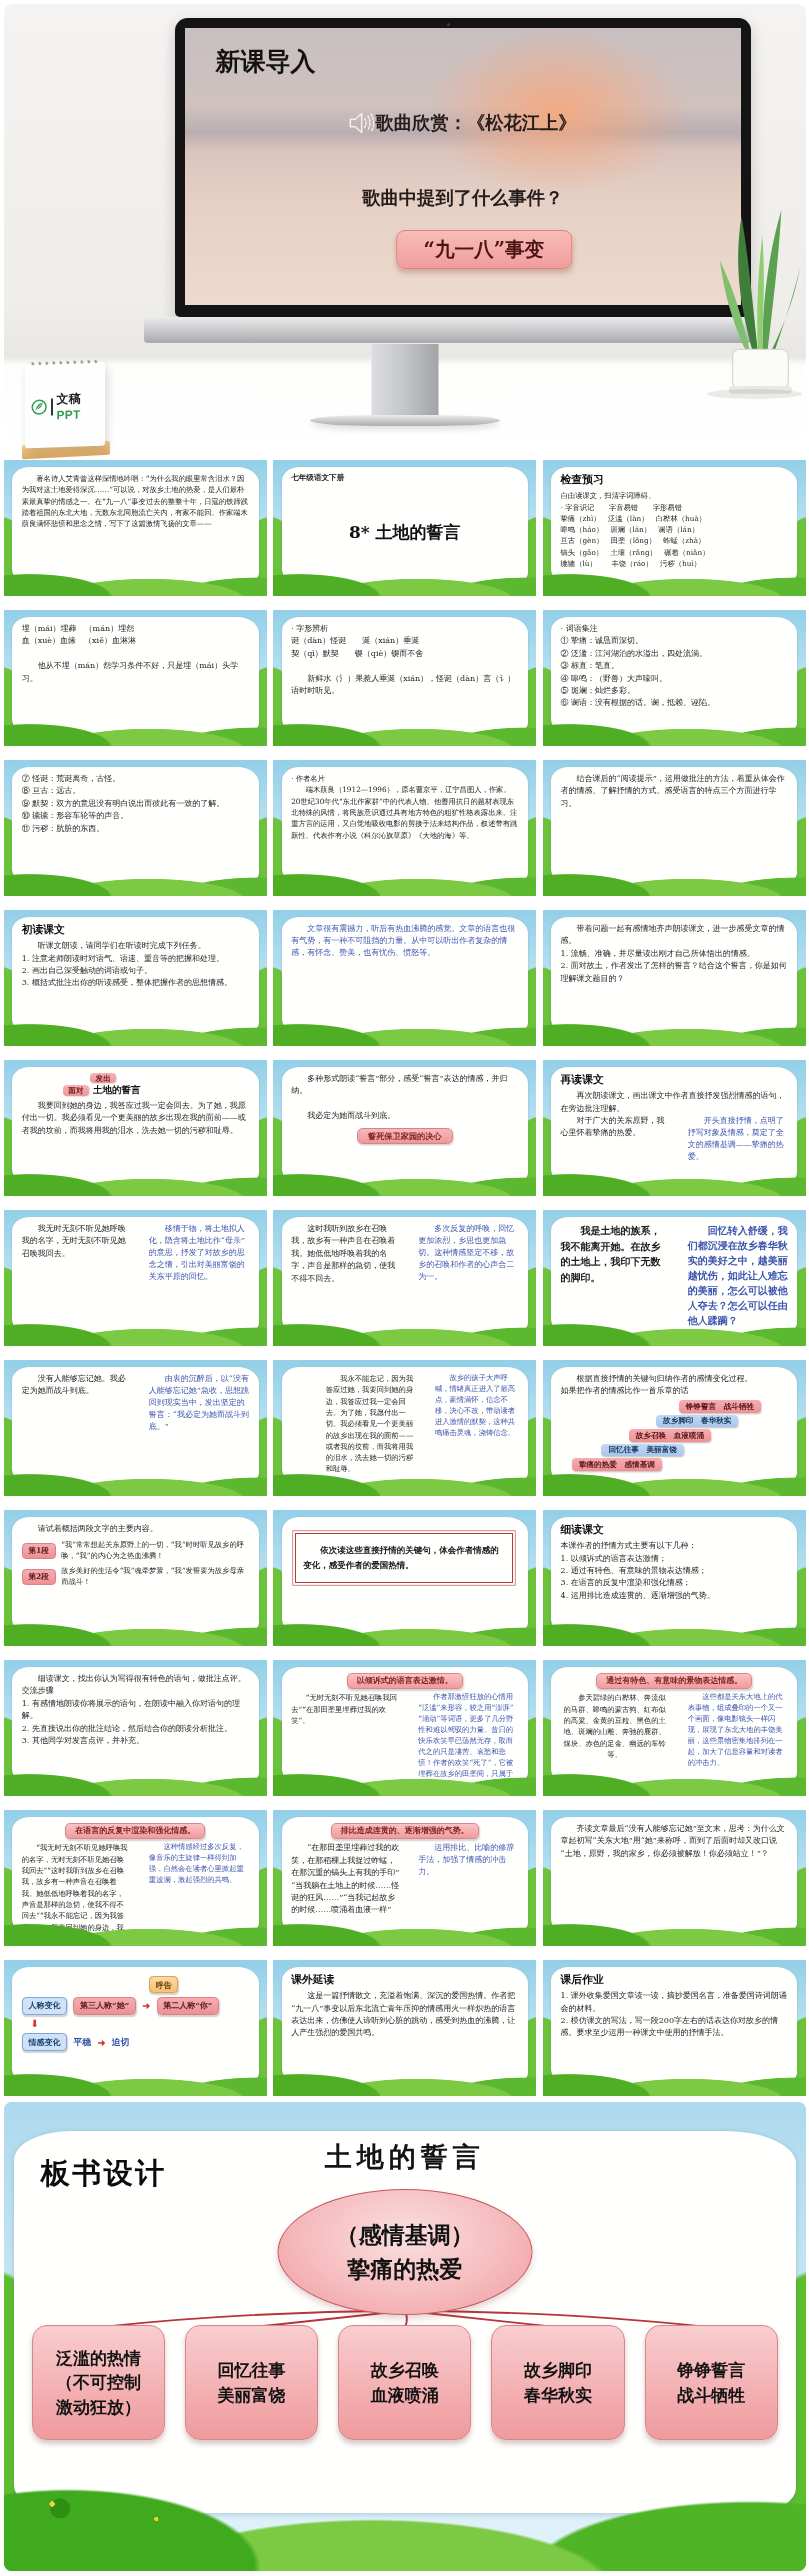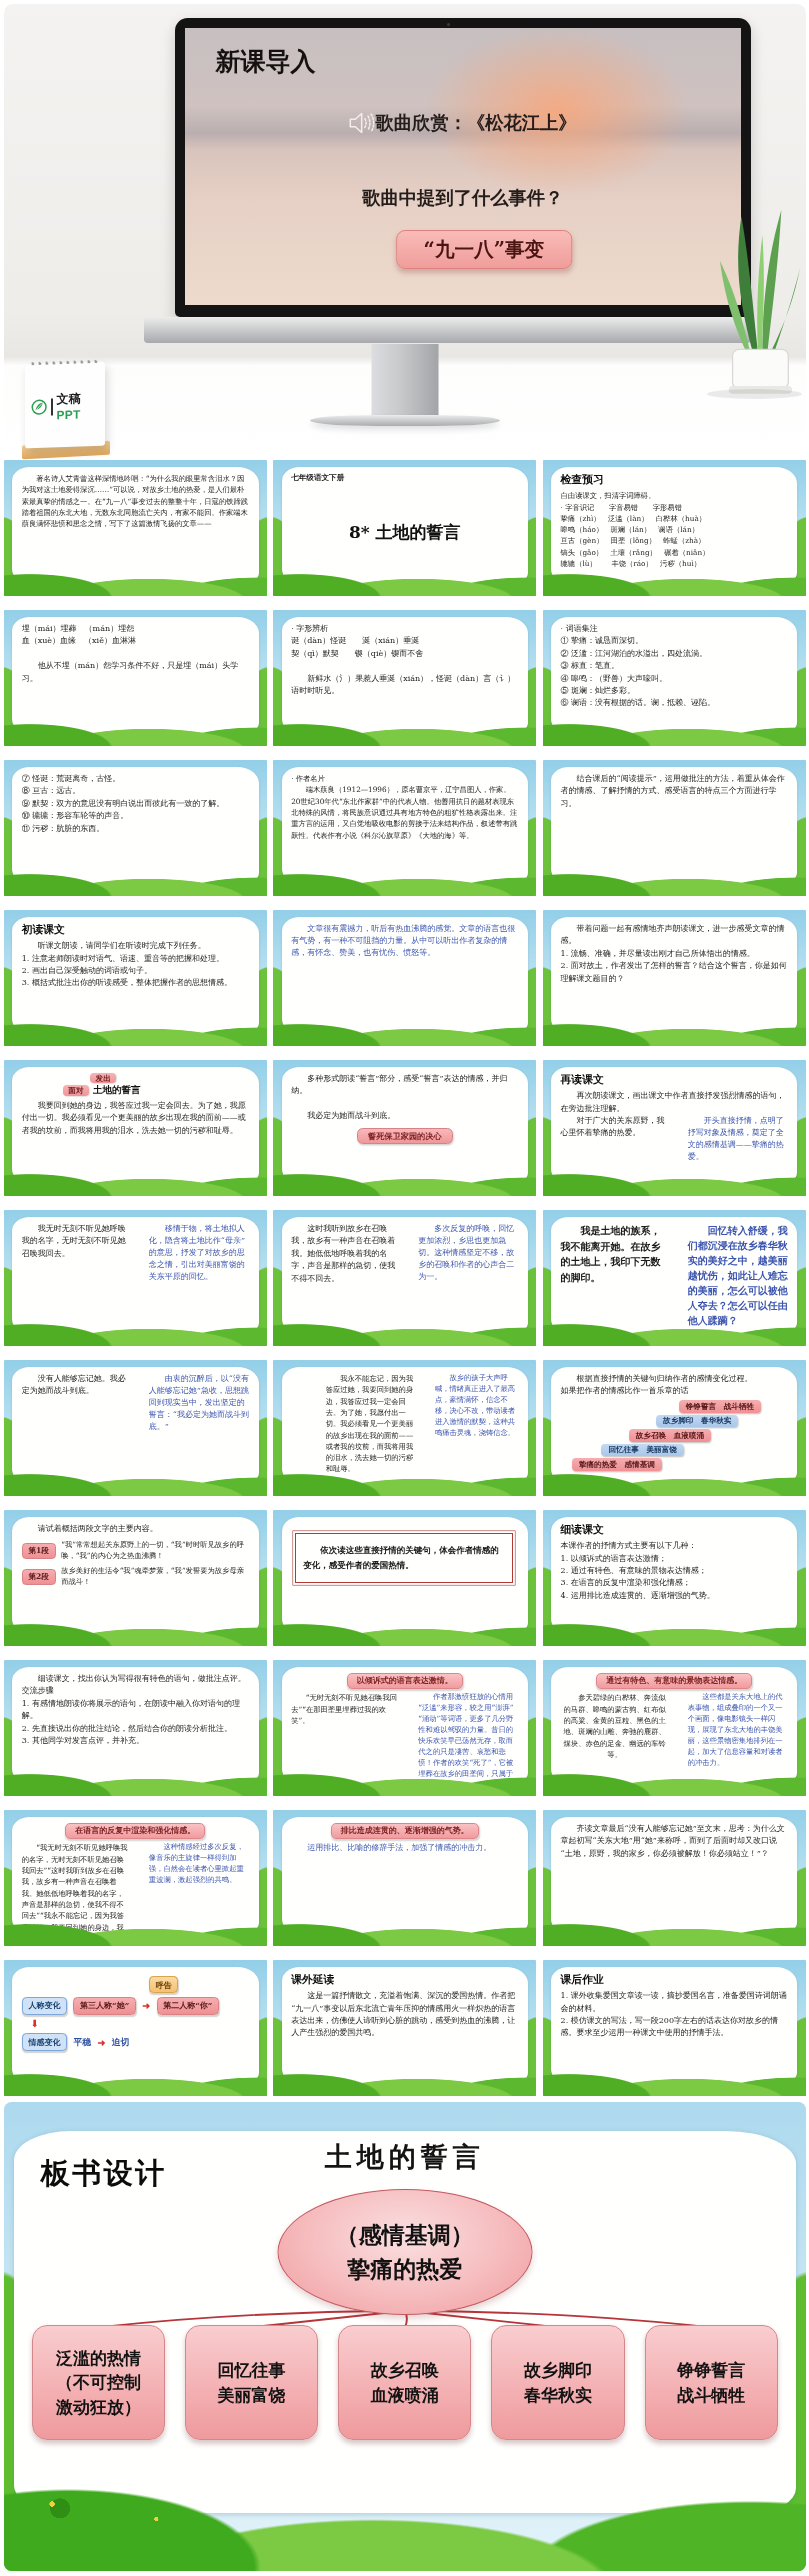--- a/index.html
+++ b/index.html
@@ -438,20 +438,21 @@
         <div class="two-col">
           <div class="c-body" style="font-size: inherit;">　　“我无时无刻不听见她呼唤我的名字，无时无刻不听见她召唤我回去”“这时我听到故乡在召唤我，故乡有一种声音在召唤着我。她低低地呼唤着我的名字，声音是那样的急切，使我不得不回去”“我永不能忘记，因为我答应过她，我要回到她的身边，我答应过我一定会回去”</div>
           <div class="c-note" style="font-size: inherit;">　　这种情感经过多次反复，像音乐的主旋律一样得到加强，自然会在读者心里掀起重重波澜，激起强烈的共鸣。</div>
         </div>
       </div>
     </article>
     <article class="card">
       <div class="paper" style="font-size: 8px;">
         <div class="c-headerbox">排比造成连贯的、逐渐增强的气势。</div>
         <div class="two-col">
+          <div class="c-body" style="font-size: inherit;">　　“在那田垄里埋葬过我的欢笑，在那稻棵上我捉过蚱蜢，在那沉重的镐头上有我的手印”“当我躺在土地上的时候……怪诞的狂风……”“当我记起故乡的时候……喷涌着血液一样”</div>
           <div class="c-note" style="font-size: inherit;">　　运用排比、比喻的修辞手法，加强了情感的冲击力。</div>
         </div>
       </div>
     </article>
     <article class="card">
       <div class="paper" style="font-size: 8px;">
         <div class="c-body" style="font-size: inherit;">　　齐读文章最后“没有人能够忘记她”至文末，思考：为什么文章起初写“关东大地”用“她”来称呼，而到了后面时却又改口说“土地，原野，我的家乡，你必须被解放！你必须站立！”？</div>
       </div>
     </article>
     <article class="card">

